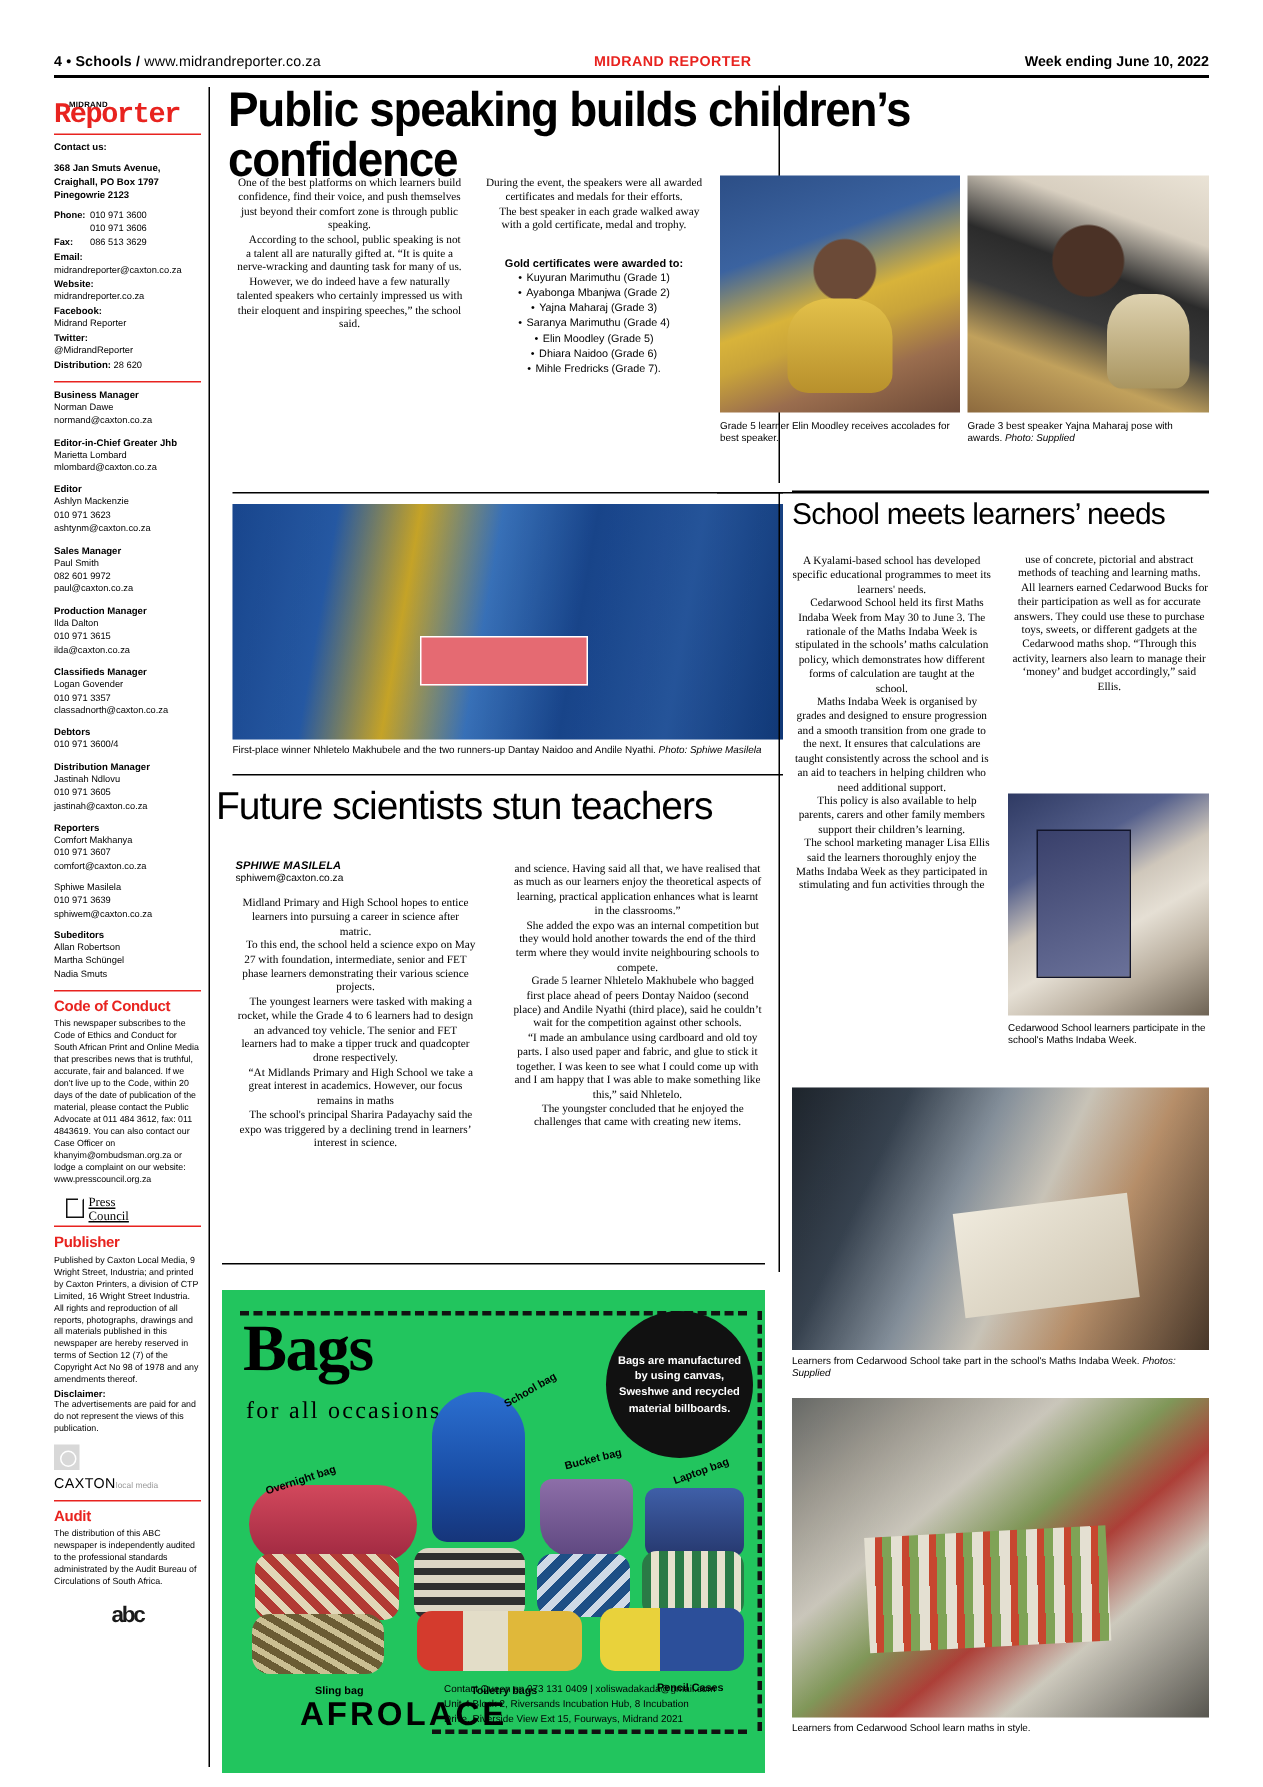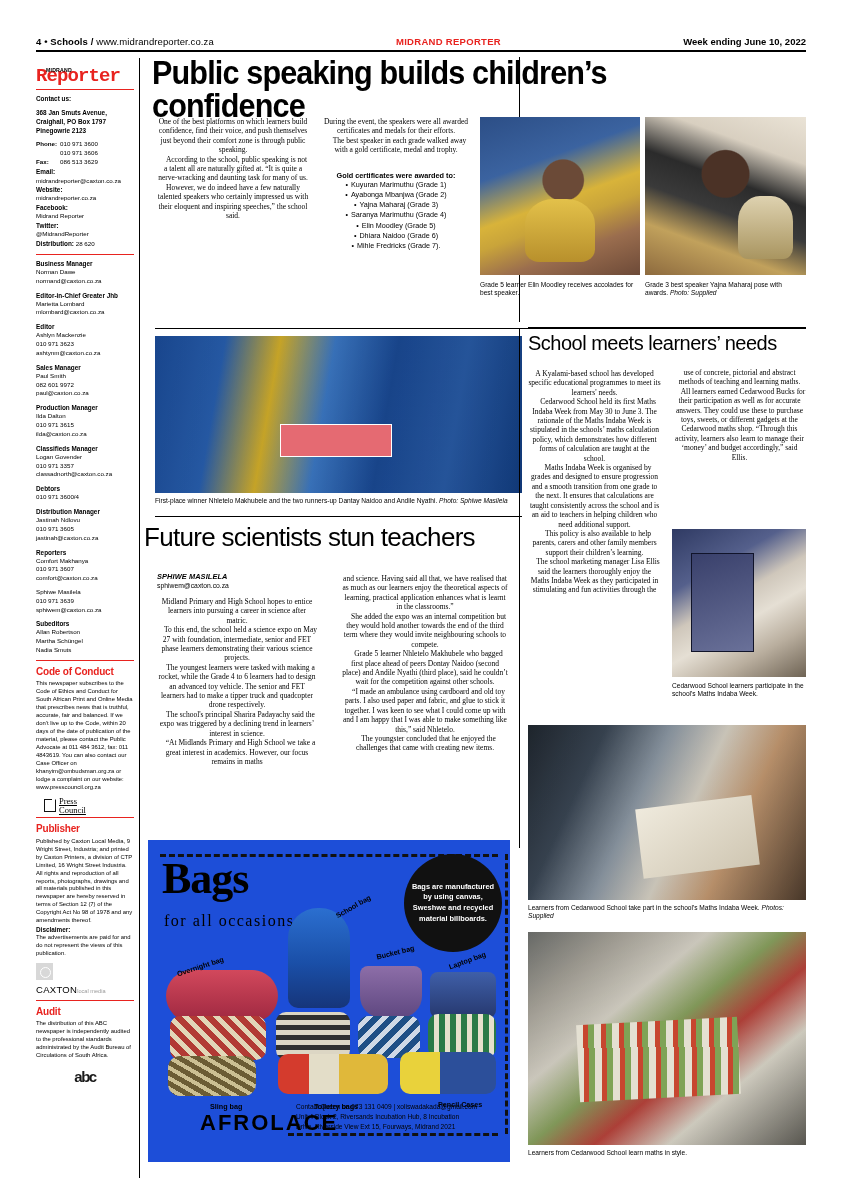--- a/index.html
+++ b/index.html
@@ -176,22 +176,22 @@
 
   
   .rule-a1-bottom { position:absolute; left:155px; top:328px; width:367px; border-top:1.8px solid #000;}
   .rule-a1-mid    { position:absolute; left:478px; top:328px; width:328px; border-top:1.8px solid #000;}
   .rule-a2-top    { position:absolute; left:155px; top:516px; width:367px; border-top:1.8px solid #000;}
   .rule-ad-top    { position:absolute; left:148px; top:842px; width:362px; border-top:1.8px solid #000;}
   .sep-v-mid      { position:absolute; left:519px; top:57px; width:0; height:265px; border-left:0.8px solid #000;}
 
   
   .ad {
-    position:absolute; left:148px; top:840px; width:362px; height:322px;
-    background:#1d4ed8; overflow:hidden;
+    position:absolute; left:148px; top:860px; width:362px; height:322px;
+    background:#22c55e; overflow:hidden;
   }
   .ad-dash-top { position:absolute; left:12px; top:14px; width:338px; border-top:3px dashed #111; }
   .ad-dash-right { position:absolute; right:2px; top:14px; height:280px; border-left:3px dashed #111; }
   .ad-dash-bottom { position:absolute; left:140px; bottom:26px; width:210px; border-top:3px dashed #111; }
   .ad-title {
     position:absolute; left:14px; top:20px;
     font-family:"Liberation Serif", serif; font-size:44px; line-height:.88;
     font-weight:700; letter-spacing:-1px;
   }
   .ad-sub {
@@ -406,22 +406,22 @@
   <div class="rule-a2-top"></div>
   <div class="a2-headline">Future scientists stun teachers</div>
   <div class="byline">
     <div class="name">SPHIWE MASILELA</div>
     <div class="mail">sphiwem@caxton.co.za</div>
   </div>
   <div class="a2-col1 bodytext" id="a2c1">
       <p class="noindent">Midland Primary and High School hopes to entice learners into pursuing a career in science after matric.</p>
       <p>To this end, the school held a science expo on May 27 with foundation, intermediate, senior and FET phase learners demonstrating their various science projects.</p>
       <p>The youngest learners were tasked with making a rocket, while the Grade 4 to 6 learners had to design an advanced toy vehicle. The senior and FET learners had to make a tipper truck and quadcopter drone respectively.</p>
+      <p>“At Midlands Primary and High School we take a great interest in academics. However, our focus remains in maths</p>
       <p>The school's principal Sharira Padayachy said the expo was triggered by a declining trend in learners’ interest in science.</p>
-      <p>“At Midlands Primary and High School we take a great interest in academics. However, our focus remains in maths</p>
     </div>
   <div class="a2-col2 bodytext" id="a2c2">
       <p class="noindent">and science. Having said all that, we have realised that as much as our learners enjoy the theoretical aspects of learning, practical application enhances what is learnt in the classrooms.”</p>
       <p>She added the expo was an internal competition but they would hold another towards the end of the third term where they would invite neighbouring schools to compete.</p>
       <p>Grade 5 learner Nhletelo Makhubele who bagged first place ahead of peers Dontay Naidoo (second place) and Andile Nyathi (third place), said he couldn’t wait for the competition against other schools.</p>
       <p>“I made an ambulance using cardboard and old toy parts. I also used paper and fabric, and glue to stick it together. I was keen to see what I could come up with and I am happy that I was able to make something like this,” said Nhletelo.</p>
       <p>The youngster concluded that he enjoyed the challenges that came with creating new items.</p>
     </div>
 
   <div class="sep-v-right"></div>

